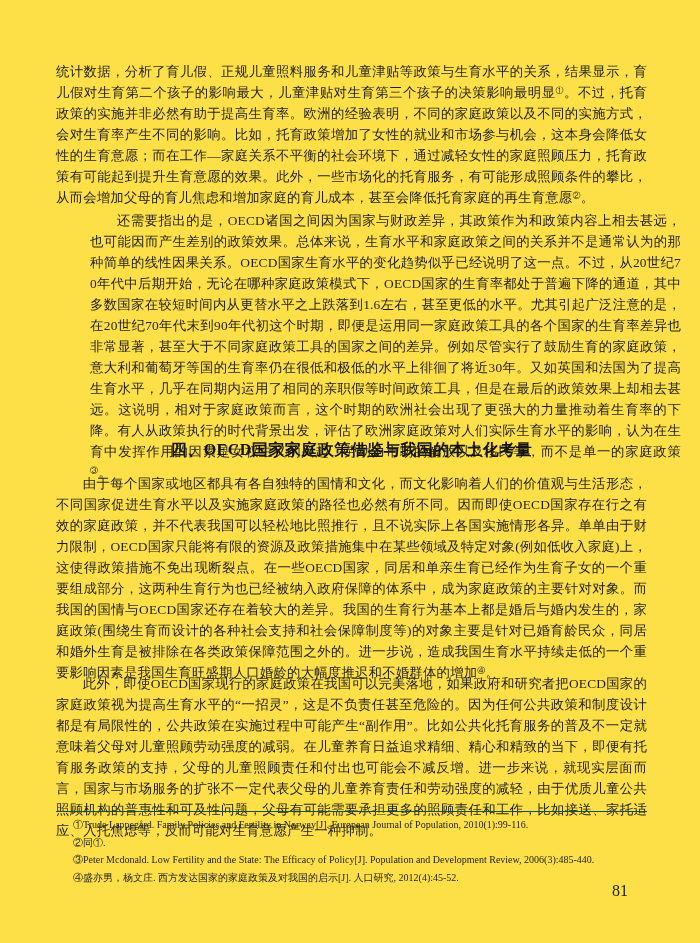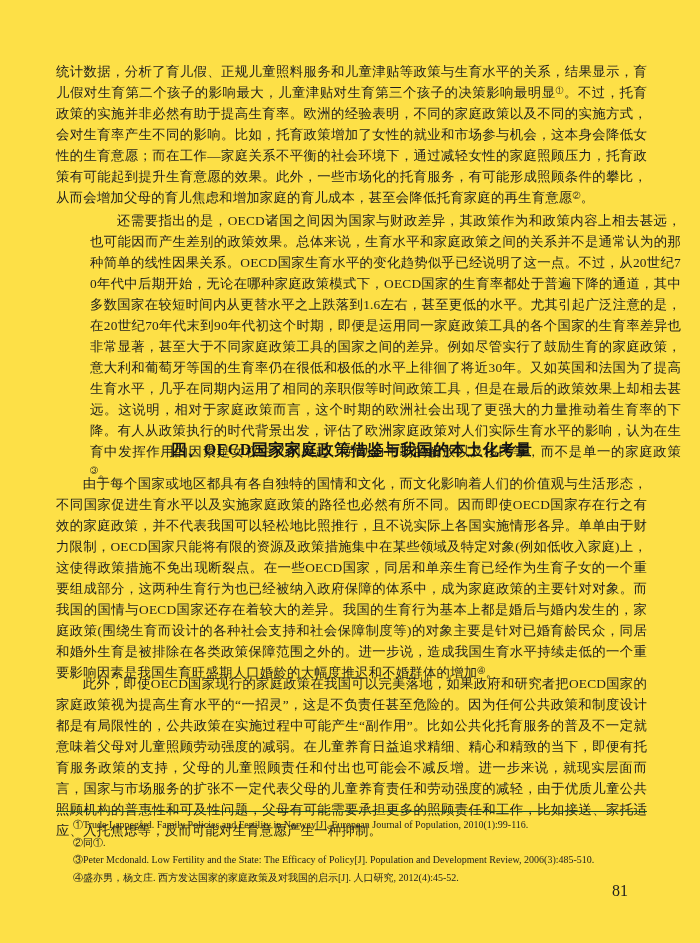--- a/index.html
+++ b/index.html
@@ -88,19 +88,19 @@
   </div>
 
   <div class="col" style="top: 659px; margin-top: 14px;">
     <p class="body-para indent">此外，即使OECD国家现行的家庭政策在我国可以完美落地，如果政府和研究者把OECD国家的家庭政策视为提高生育水平的“一招灵”，这是不负责任甚至危险的。因为任何公共政策和制度设计都是有局限性的，公共政策在实施过程中可能产生“副作用”。比如公共化托育服务的普及不一定就意味着父母对儿童照顾劳动强度的减弱。在儿童养育日益追求精细、精心和精致的当下，即便有托育服务政策的支持，父母的儿童照顾责任和付出也可能会不减反增。进一步来说，就现实层面而言，国家与市场服务的扩张不一定代表父母的儿童养育责任和劳动强度的减轻，由于优质儿童公共照顾机构的普惠性和可及性问题，父母有可能需要承担更多的照顾责任和工作，比如接送、家托适应、入托焦虑等，反而可能对生育意愿产生一种抑制。</p>
   </div>
 
 
   <div class="col footnotes" style="top: 811px;">
     <p class="fn">①Trude Lappegård. Family Policies and Fertility in Norway[J]. European Journal of Population, 2010(1):99-116.</p>
     <p class="fn">②同①.</p>
-    <p class="fn">③Peter Mcdonald. Low Fertility and the State: The Efficacy of Policy[J]. Population and Development Review, 2006(3):485-510.</p>
+    <p class="fn">③Peter Mcdonald. Low Fertility and the State: The Efficacy of Policy[J]. Population and Development Review, 2006(3):485-440.</p>
     <p class="fn">④盛亦男，杨文庄. 西方发达国家的家庭政策及对我国的启示[J]. 人口研究, 2012(4):45-52.</p>
   </div>
 
   <div class="page-number">81</div>
 
 </div>
 
 </body></html>

